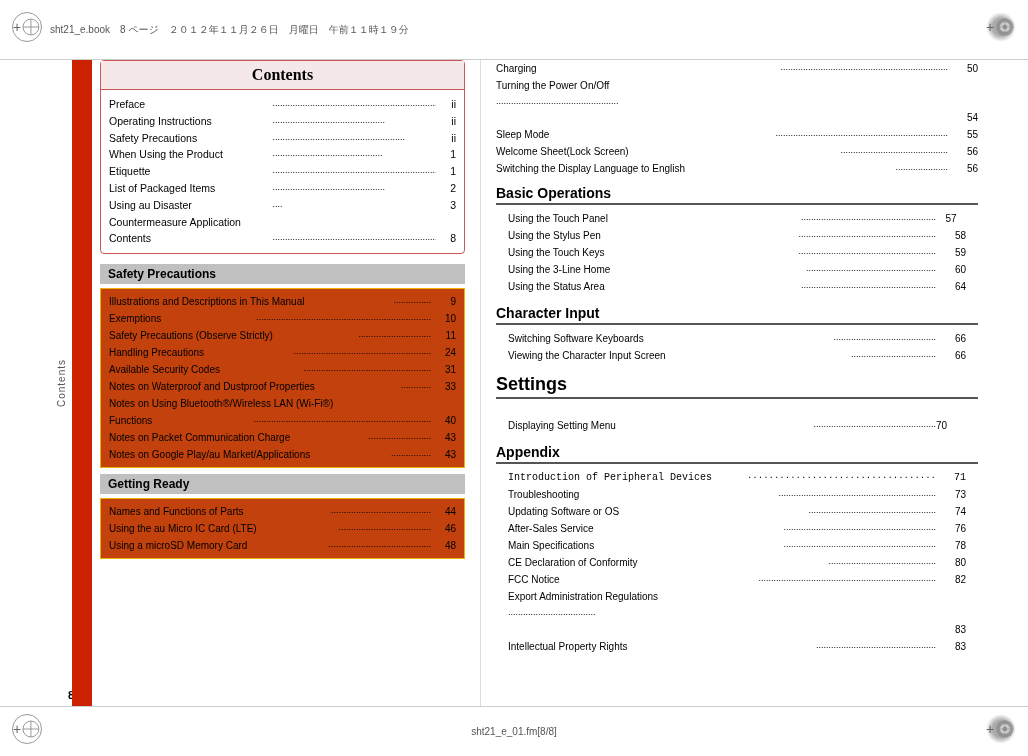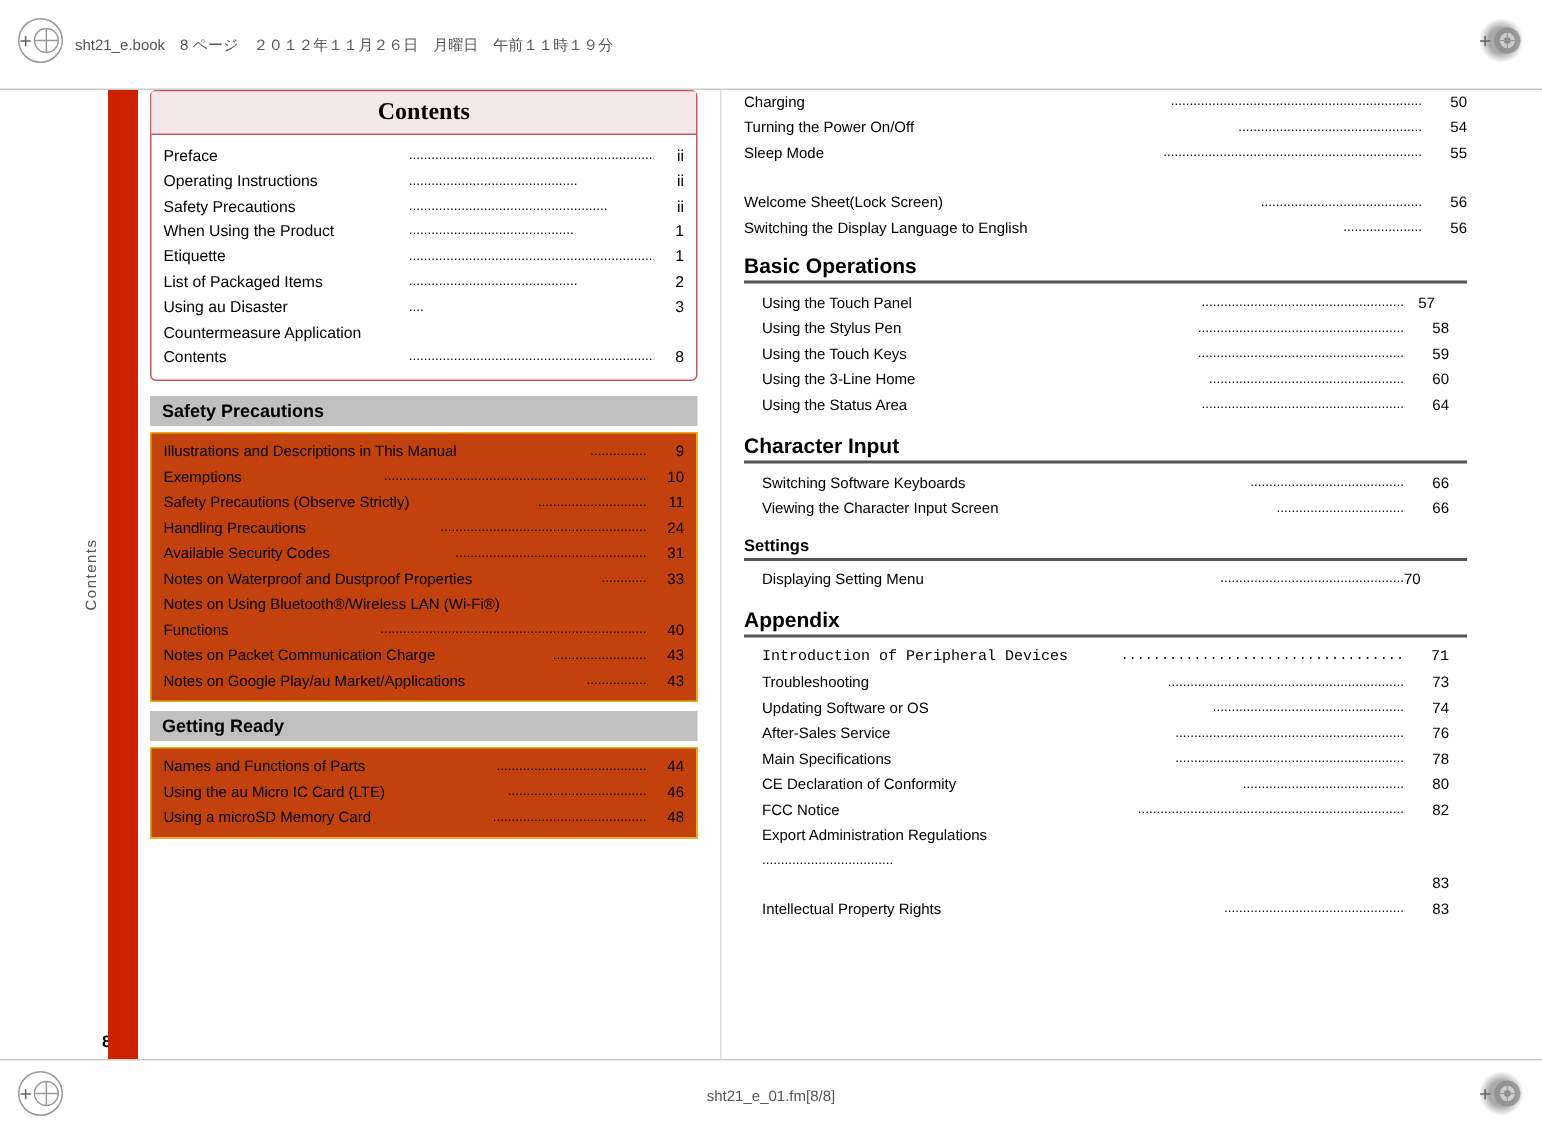--- a/index.html
+++ b/index.html
@@ -348,31 +348,31 @@
   </div>
 
   <div class="right-col">
 
     <div id="right-top-entries" style="margin-bottom:4px;">
         <div style="display: flex; font-size: 10px; line-height: 1.7;">
           <span style="flex:1;">Charging</span>
           <span style="font-size:9px;">...................................................................</span>
           <span style="min-width:30px;text-align:right;">50</span>
         </div>
-        <div style="display: flex; font-size: 10px; line-height: 1.7;">
+        <div style="display: flex; font-size: 10px; line-height: 1.7; flex-direction: column;">
           <span style="flex:1;">Turning the Power On/Off</span>
           <span style="font-size:9px;">.................................................</span>
           <span style="min-width:30px;text-align:right;">54</span>
         </div>
         <div style="display: flex; font-size: 10px; line-height: 1.7;">
           <span style="flex:1;">Sleep Mode</span>
           <span style="font-size:9px;">.....................................................................</span>
           <span style="min-width:30px;text-align:right;">55</span>
         </div>
-        <div style="display: flex; font-size: 10px; line-height: 1.7; margin-top: 16px;">
+        <div style="display: flex; font-size: 10px; line-height: 1.7;">
           <span style="flex:1;">Welcome Sheet(Lock Screen)</span>
           <span style="font-size:9px;">...........................................</span>
           <span style="min-width:30px;text-align:right;">56</span>
         </div>
         <div style="display: flex; font-size: 10px; line-height: 1.7;">
           <span style="flex:1;">Switching the Display Language to English</span>
           <span style="font-size:9px;">.....................</span>
           <span style="min-width:30px;text-align:right;">56</span>
         </div>
       </div>
@@ -412,21 +412,21 @@
             <span style="flex:1;">Switching Software Keyboards</span>
             <span style="font-size:9px;">.........................................</span>
             <span style="min-width:30px;text-align:right;">66</span>
           </div>
           <div style="display: flex; font-size: 10px; line-height: 1.7;">
             <span style="flex:1;">Viewing the Character Input Screen</span>
             <span style="font-size:9px;">..................................</span>
             <span style="min-width:30px;text-align:right;">66</span>
           </div>
         </div>
-        <div style="font-size: 11px; font-weight: bold; padding: 2px 0px; margin-top: 6px; margin-bottom: 2px; border-bottom: 2px solid rgb(85, 85, 85);">Settings</div>
+        <div style="font-size: 18px; font-weight: bold; padding: 2px 0px; margin-top: 6px; margin-bottom: 16px; border-bottom: 2px solid rgb(85, 85, 85);">Settings</div>
         <div style="padding: 2px 12px; margin-bottom: 4px;">
           <div style="display: flex; font-size: 10px; line-height: 1.7;">
             <span style="flex:1;">Displaying Setting Menu</span>
             <span style="font-size:9px;">.................................................</span>
             <span style="min-width:30px;">70</span>
           </div>
         </div>
         <div style="font-size: 14px; font-weight: bold; padding: 2px 0px; margin-top: 6px; margin-bottom: 3px; border-bottom: 2px solid rgb(85, 85, 85);">Appendix</div>
         <div style="padding: 2px 12px; margin-bottom: 4px;">
           <div style="display: flex; font-size: 10px; line-height: 1.7; font-family: Liberation Mono, monospace;">

